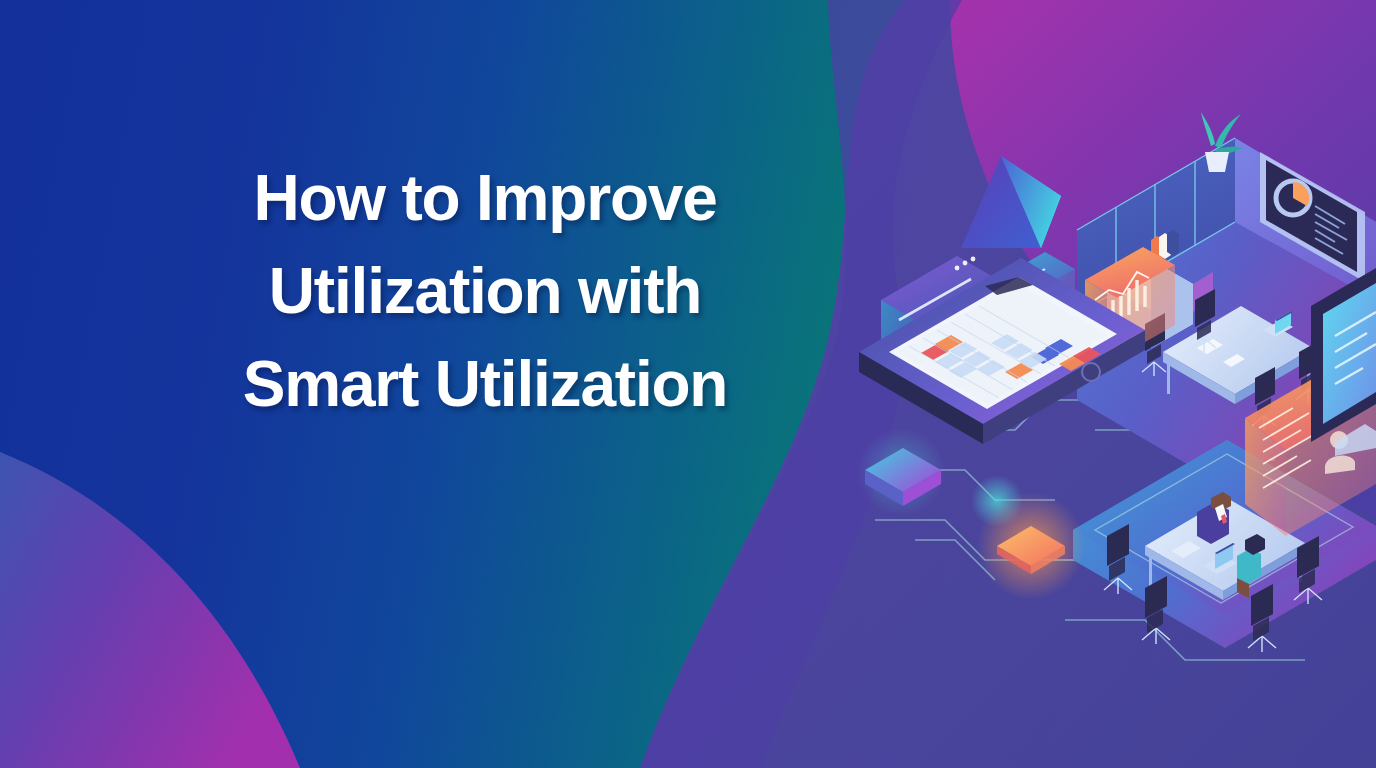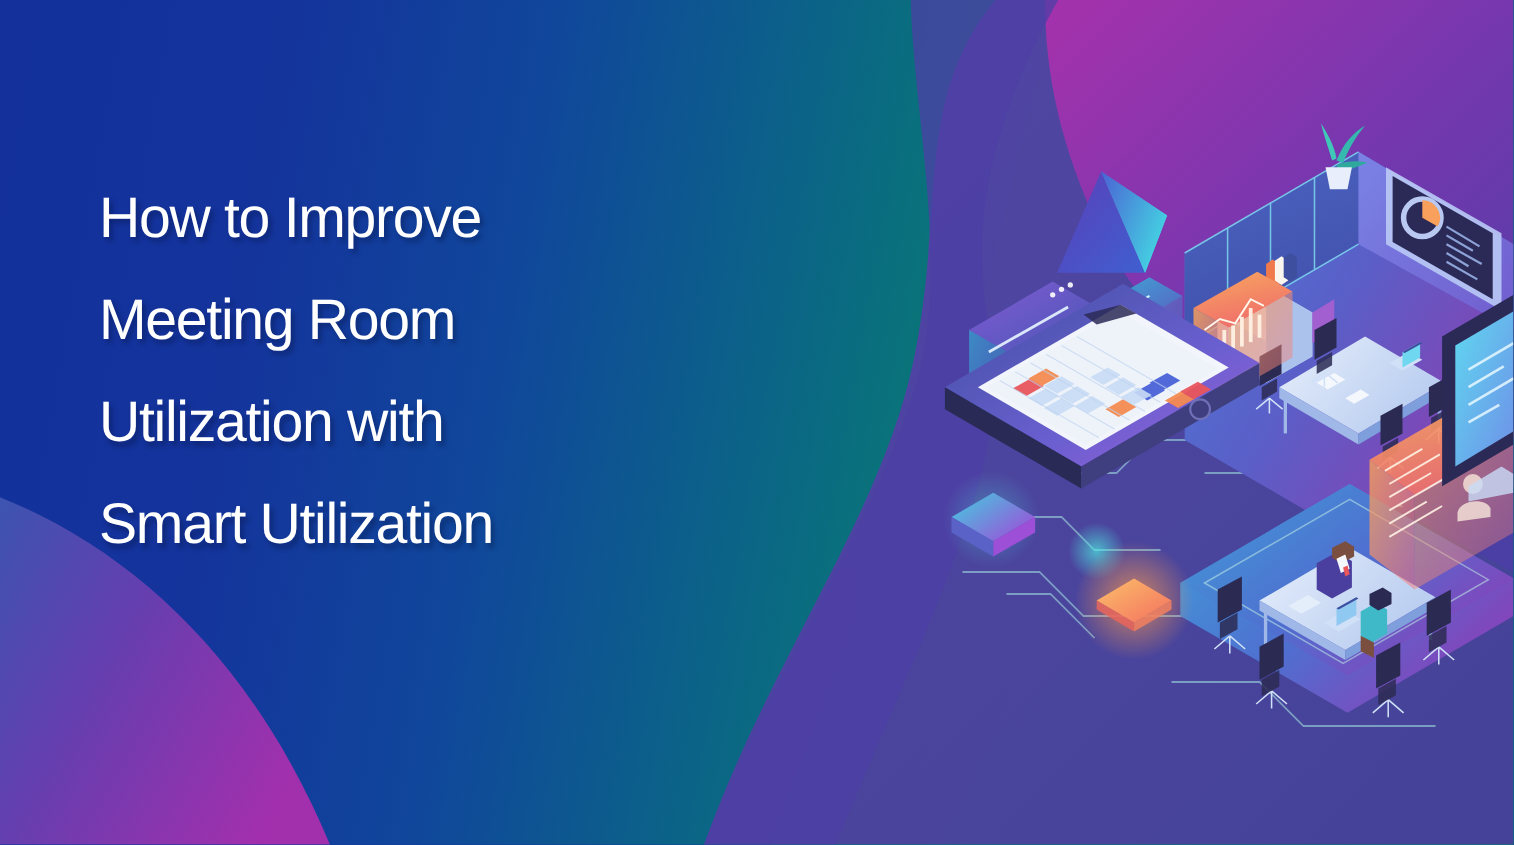--- a/index.html
+++ b/index.html
@@ -32,27 +32,28 @@
   #headline {
     position:absolute;
     left:90px;
     top:152px;
     width:790px;
     z-index:40;
   }
   #headline .line {
     display:block;
     color:#ffffff;
-    font-size:52px;
+    font-size:64px;
     line-height:93px;
-    font-weight:400;
+    font-weight:700;
     letter-spacing:-1.2px;
     white-space:nowrap;
     text-shadow:3px 4px 5px rgba(5,15,55,0.38);
     font-stretch:condensed;
+    text-align:center;
   }
 
   
   #illustration {
     position:absolute;
     left:845px;
     top:0;
     width:531px;
     height:768px;
     z-index:30;
@@ -94,21 +95,20 @@
       <path d="M950,0 L1376,0 L1376,520 C1200,430 1060,330 1000,210 C965,135 950,70 950,0 Z" fill="url(#gRibbon)" opacity="0.85"></path>
 
       <path d="M828,0 L962,0 C900,110 880,210 900,300 C925,415 840,570 760,768 L640,768 C720,580 820,430 840,320 C858,215 830,95 828,0 Z" fill="#4d3fa6" opacity="0.75"></path>
 
       <path d="M0,452 C120,500 230,600 300,768 L0,768 Z" fill="url(#gBlobLL)" opacity="0.95"></path>
     </svg>
   </div>
 
   <div id="headline">
     <span class="line">How to Improve</span>
-    <span class="line">Meeting Room</span>
     <span class="line">Utilization with</span>
     <span class="line">Smart Utilization</span>
   </div>
 
   <div id="illustration">
     <svg viewBox="0 0 531 768">
       <defs>
         <linearGradient id="pyrL" x1="0" y1="0" x2="1" y2="1">
           <stop offset="0" stop-color="#5b3fb8"></stop>
             <stop offset="1" stop-color="#3f5fd0"></stop>

